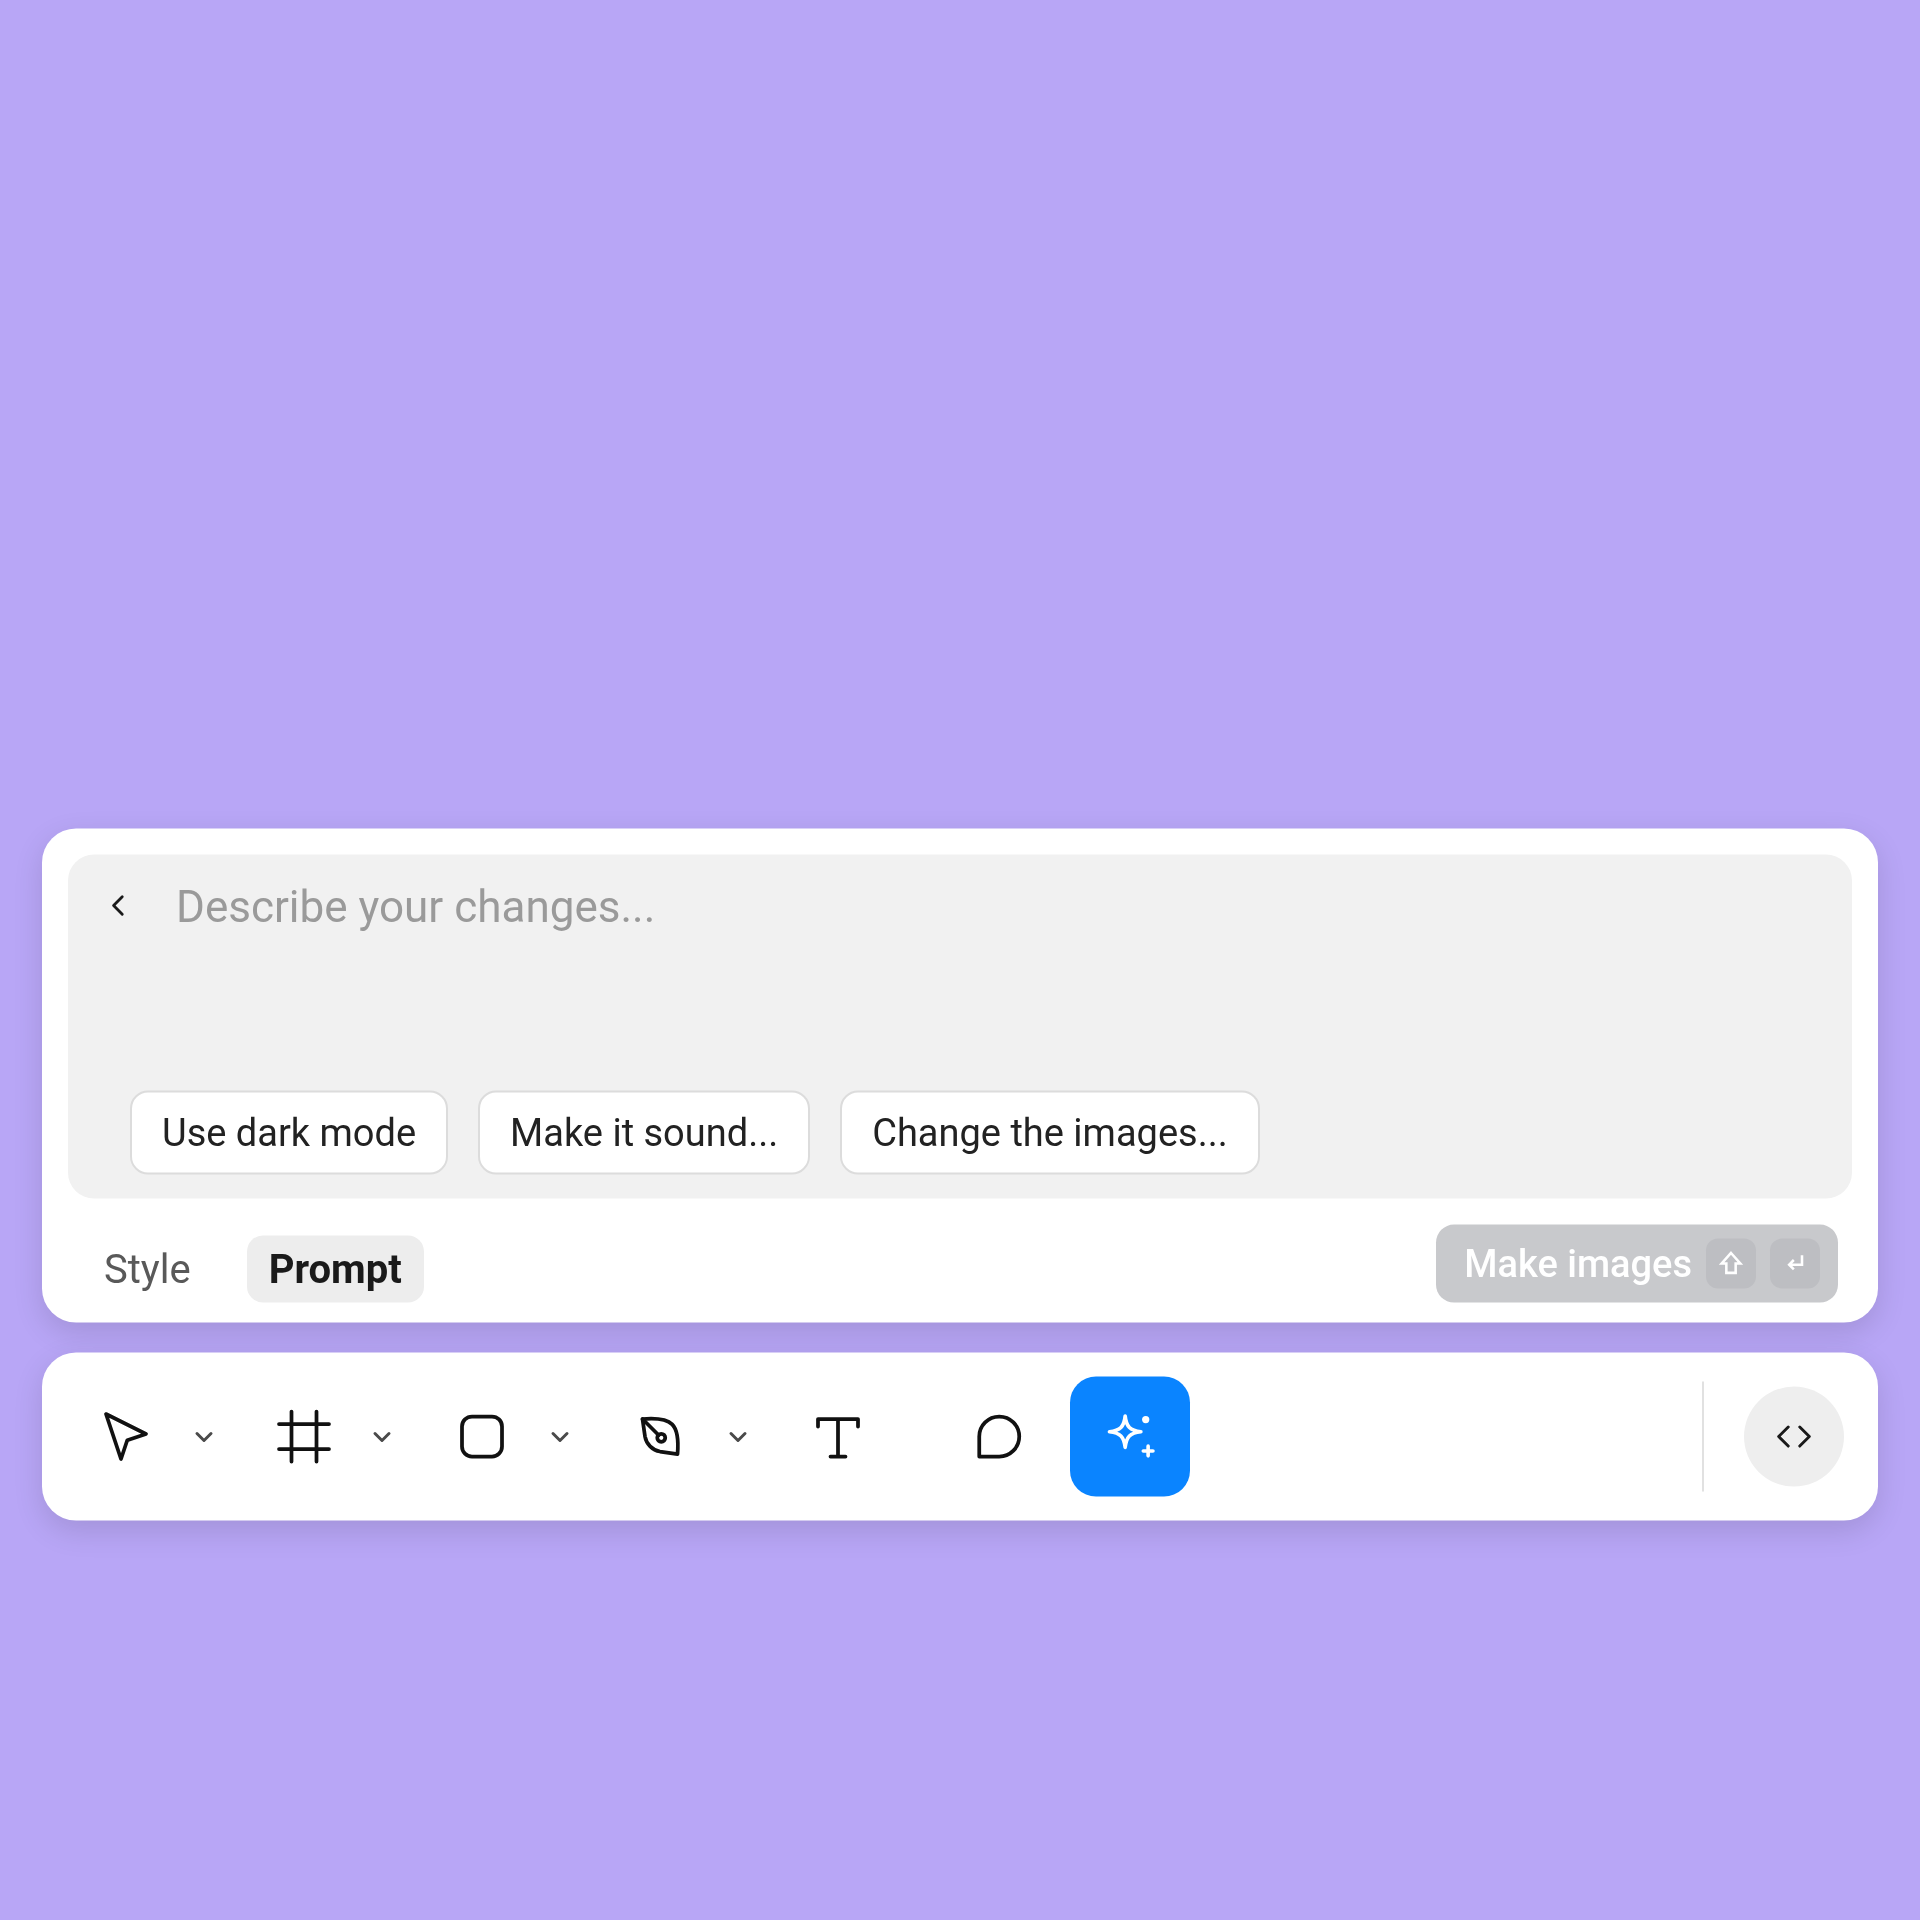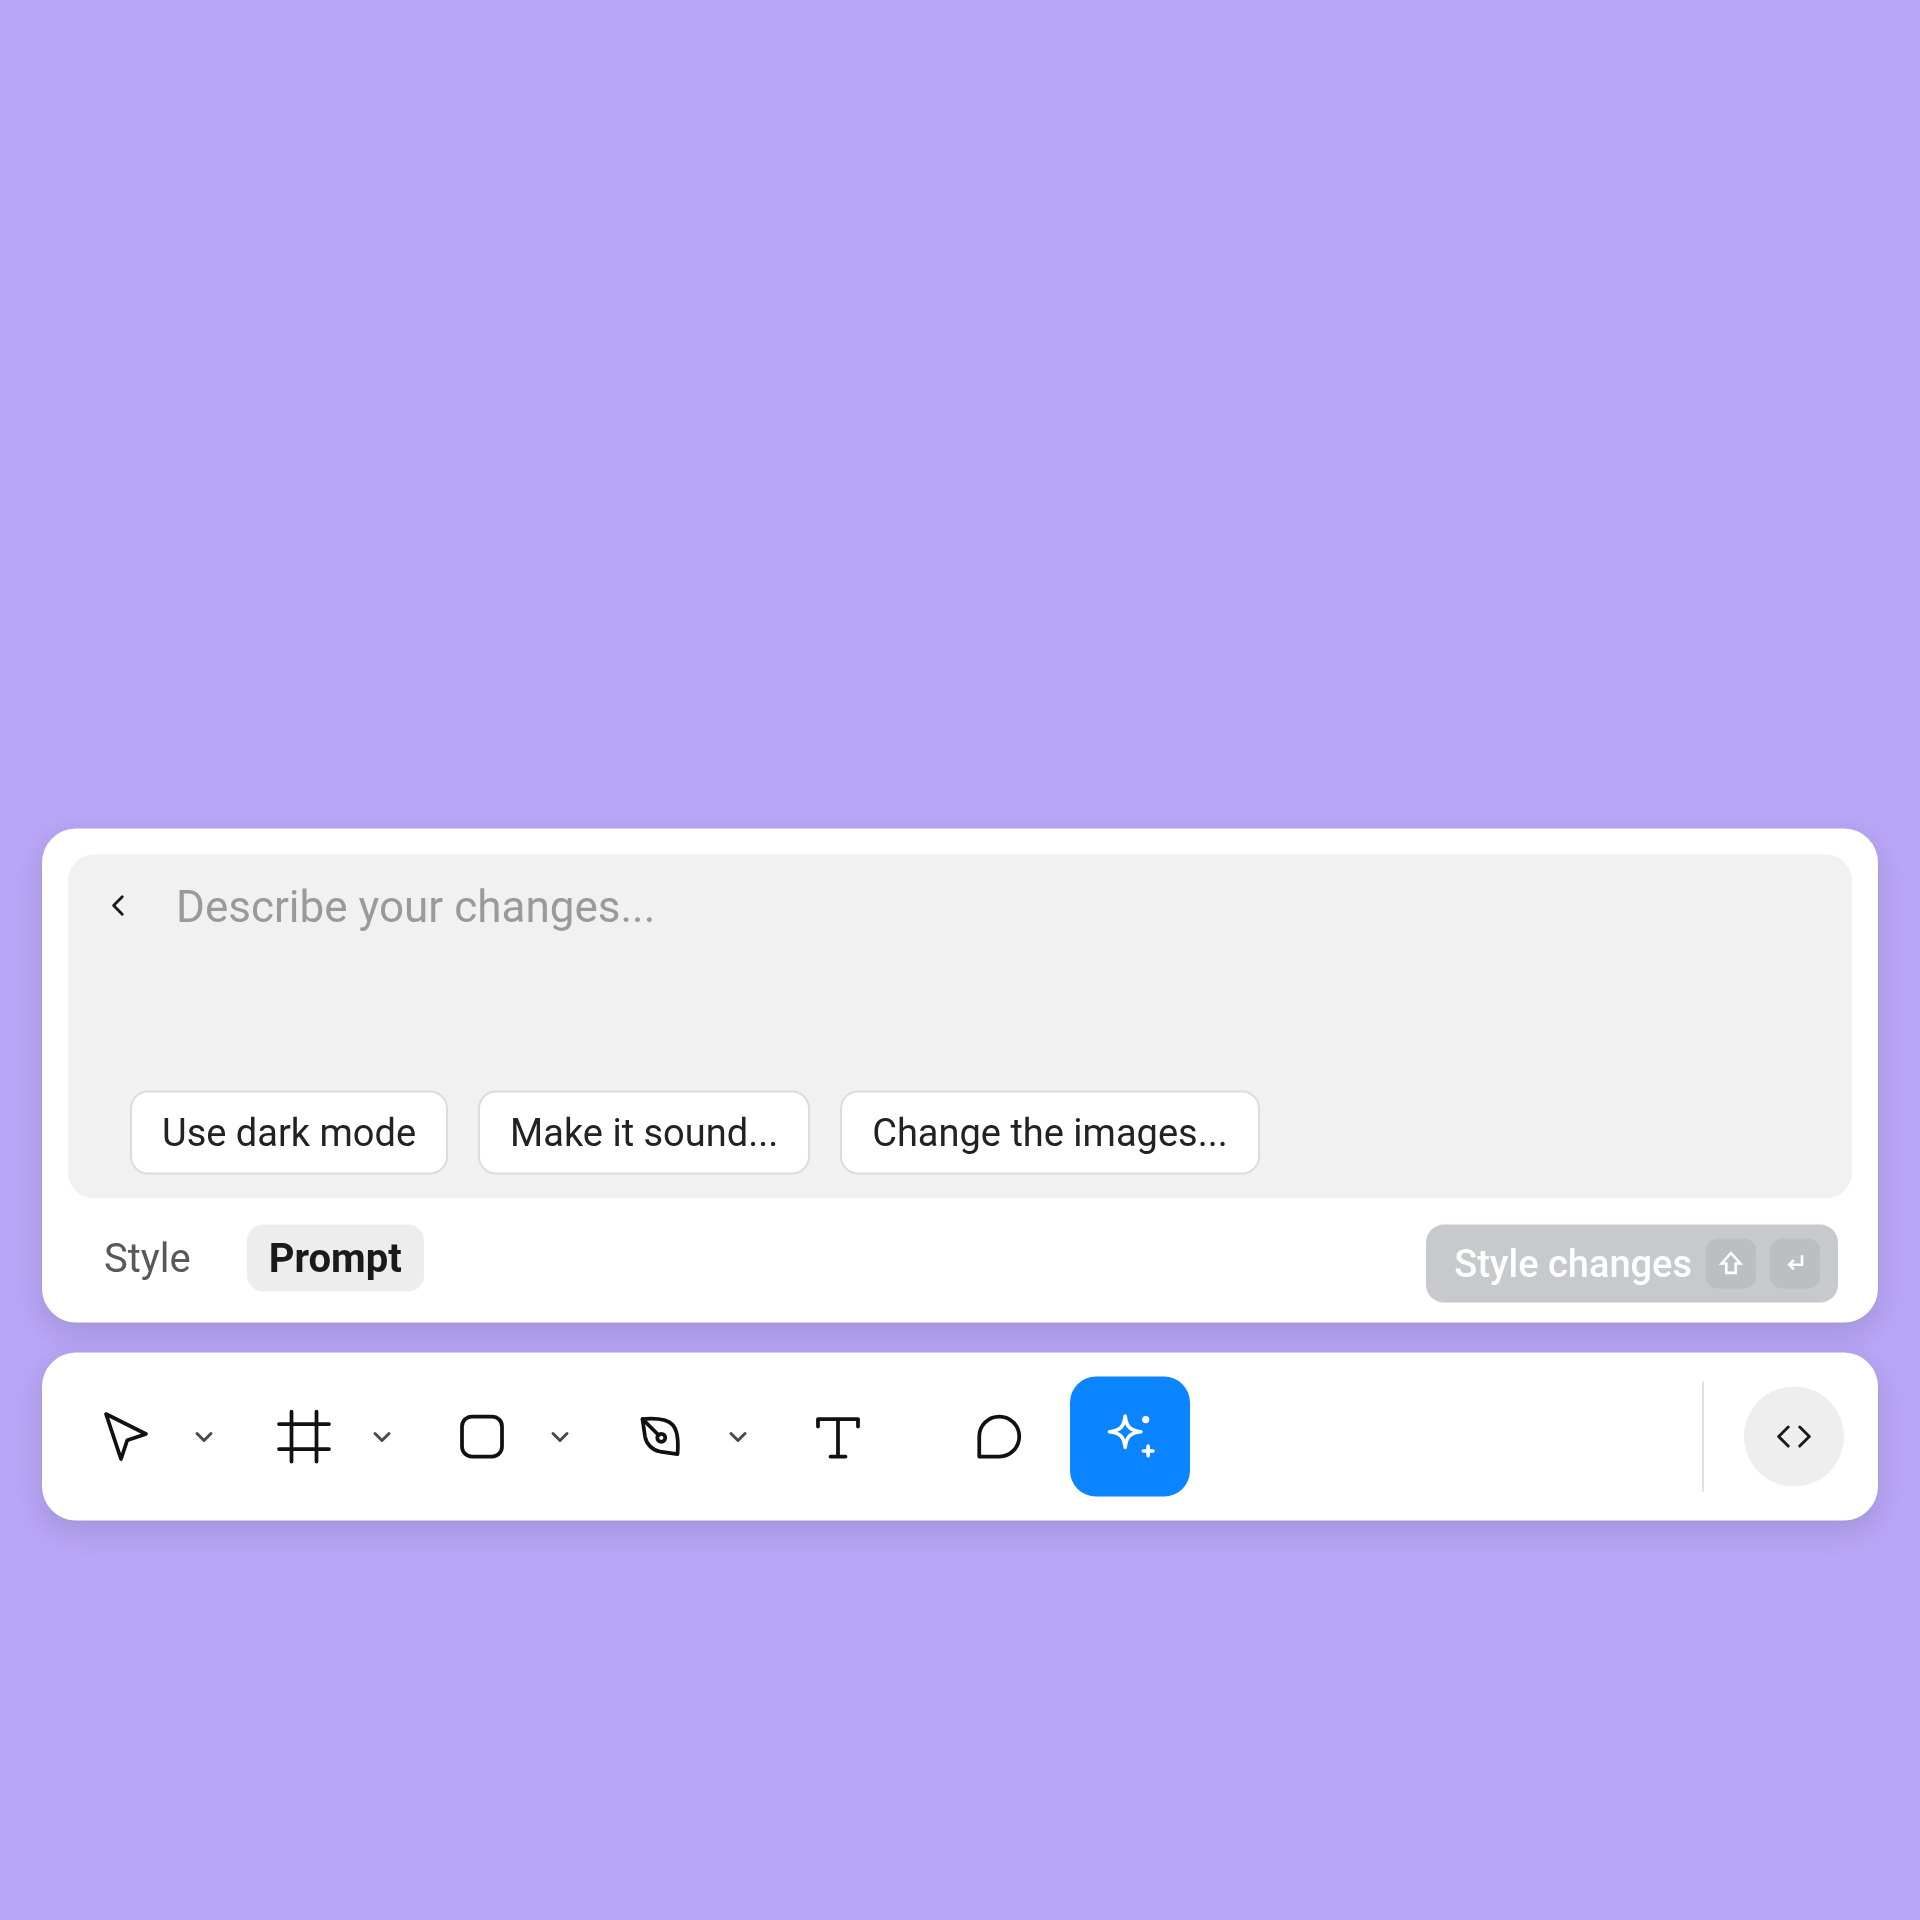--- a/index.html
+++ b/index.html
@@ -66,21 +66,21 @@
   .chip{
     background:var(--chip-bg);
     border:2px solid var(--chip-border);
     border-radius:18px;
     padding:18px 30px;
     font-size:38px;
     color:#222;
     white-space:nowrap;
   }
   .footer{
-    display:flex;align-items:flex-start;justify-content:space-between;
+    display:flex;align-items:flex-end;justify-content:space-between;
     margin-top:26px;padding:0 14px 6px;
   }
   .tabs{display:flex;gap:34px;align-items:center;}
   .tab{font-size:40px;color:#595959;padding:10px 22px;border-radius:16px;}
   .tab.active{font-weight:700;color:#1a1a1a;background:var(--tab-bg);}
   .submit{
     display:flex;align-items:center;gap:14px;
     background:var(--grey-btn);
     border-radius:18px;
     padding:14px 18px 14px 28px;
@@ -148,21 +148,21 @@
         <div class="chip">Change the images...</div>
       </div>
     </div>
 
     <div class="footer">
       <div class="tabs">
         <div class="tab">Style</div>
         <div class="tab active">Prompt</div>
       </div>
       <div class="submit">
-        <span>Style changes</span>
+        <span>Make images</span>
         <span class="kbd">
           <svg viewBox="0 0 24 24">
               <path d="M12 3 L20 12 H16 V20 H8 V12 H4 Z"></path>
             </svg>
         </span>
         <span class="kbd">
           <svg viewBox="0 0 24 24">
               <path d="M18 5 V13 H7 M11 9 L7 13 L11 17"></path>
             </svg>
         </span>

